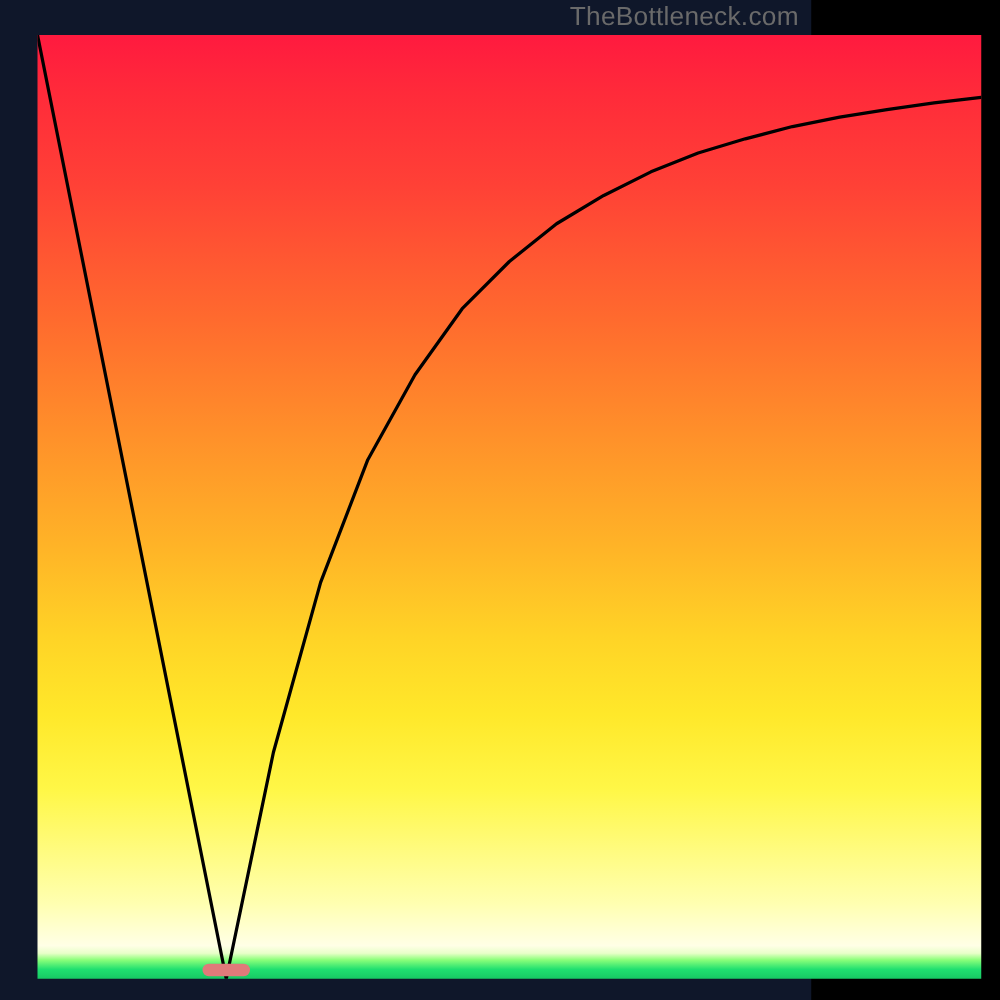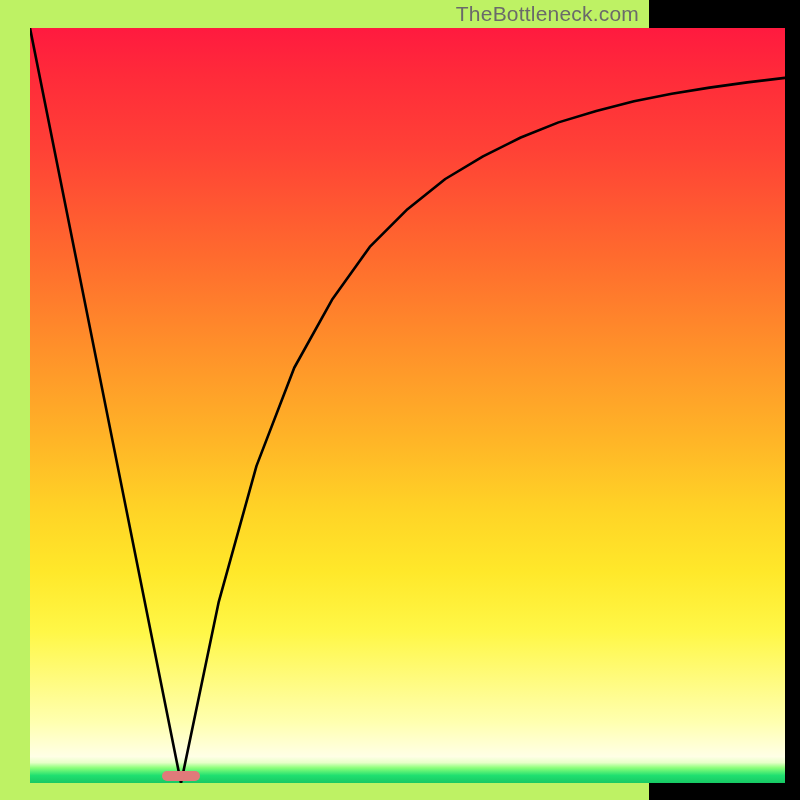--- a/index.html
+++ b/index.html
@@ -8,21 +8,21 @@
     width: 800px;
     height: 800px;
     overflow: hidden;
     background: #000;
     font-family: Arial, Helvetica, sans-serif;
   }
   .frame {
     position: absolute;
     left: 0; top: 0;
     width: 649px; height: 800px;
-    background: #bef264;
+    background: #0f172a;
   }
   .plot {
     position: absolute;
     left: 30px;
     top: 28px;
     width: 755px;
     height: 755px;
     
     background: linear-gradient(to bottom,
       #ff1a3f 0%,

